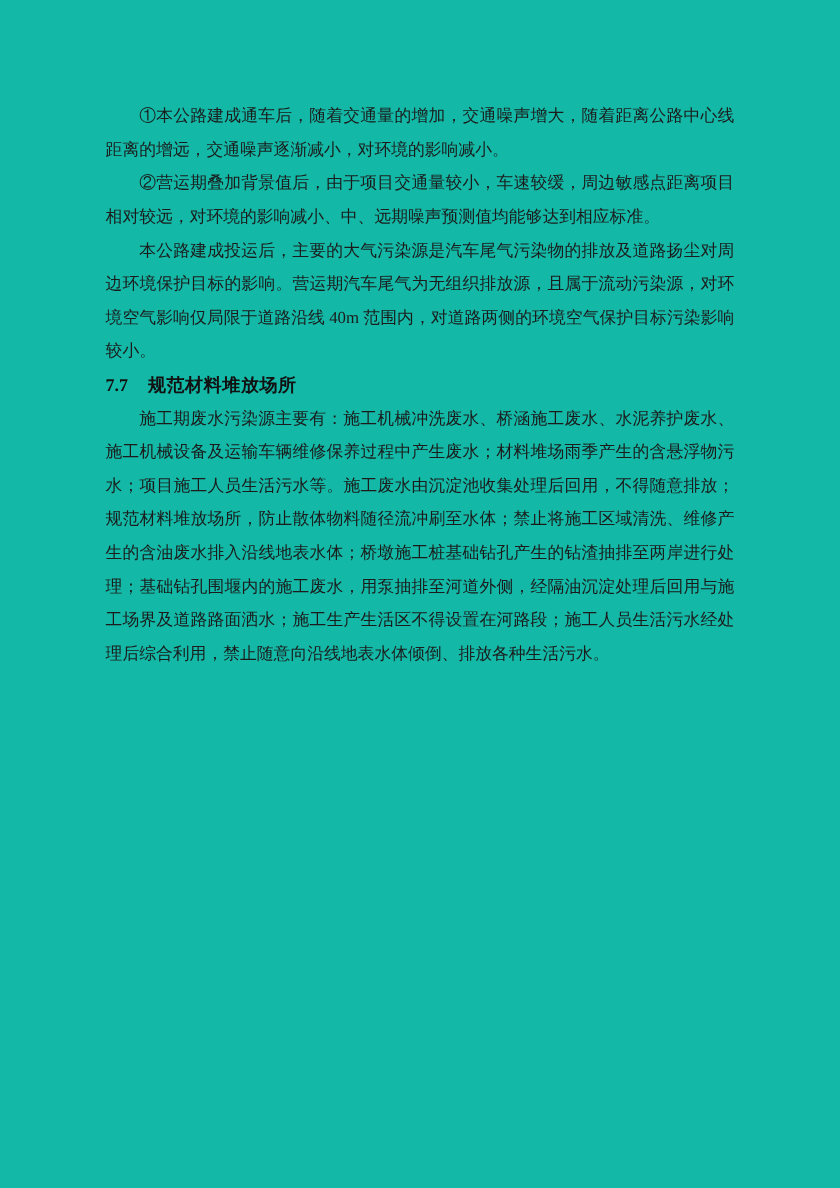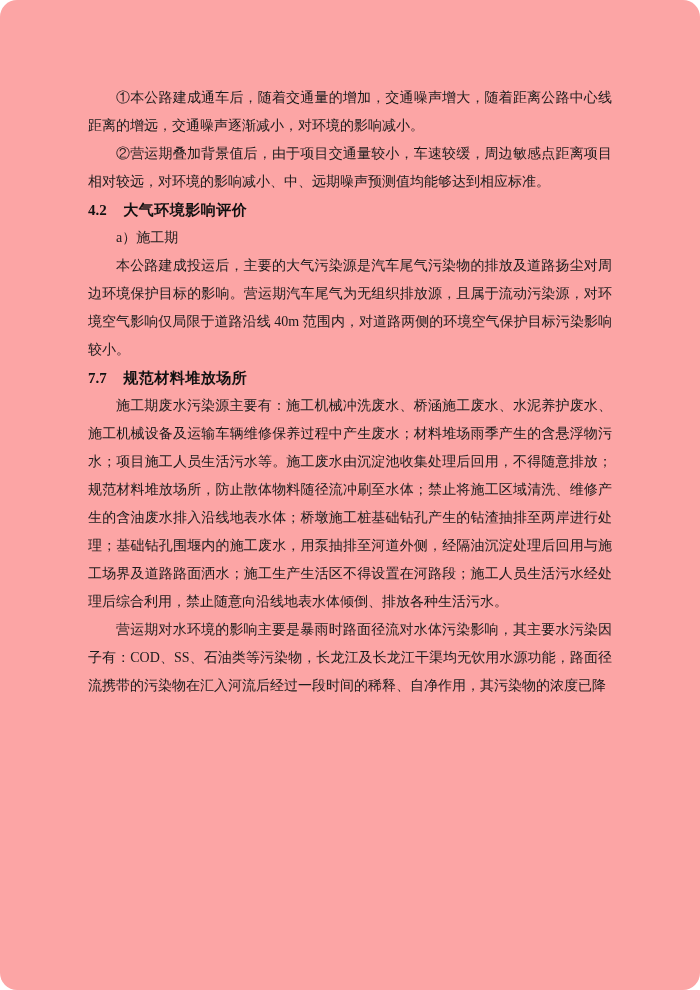--- a/index.html
+++ b/index.html
@@ -4,25 +4,24 @@
 <style>
   html, body {
     margin: 0;
     padding: 0;
     background: #ffffff;
   }
   .page {
     position: relative;
     width: 700px;
     height: 990px;
-    background: #fca5a5;
+    background: #14b8a6;
     overflow: hidden;
     font-family: "Liberation Serif", "DejaVu Serif", serif;
     color: #1b1b1b;
-    border-radius: 17px;
   }
   .content {
     position: absolute;
     top: 84px;
     left: 88px;
     width: 524px;
   }
   .para {
     margin: 0;
     font-size: 14px;
@@ -61,32 +60,27 @@
 </head>
 <body>
 
 <div class="page">
   <div class="content">
 
     <p class="para">①本公路建成通车后，随着交通量的增加，交通噪声增大，随着距离公路中心线距离的增远，交通噪声逐渐减小，对环境的影响减小。</p>
 
     <p class="para">②营运期叠加背景值后，由于项目交通量较小，车速较缓，周边敏感点距离项目相对较远，对环境的影响减小、中、远期噪声预测值均能够达到相应标准。</p>
 
-    <h2 class="section-heading">
-      <span class="num">4.2</span><span>大气环境影响评价</span>
-    </h2>
 
-    <p class="subhead">a）施工期</p>
 
 
 
     <p class="para">本公路建成投运后，主要的大气污染源是汽车尾气污染物的排放及道路扬尘对周边环境保护目标的影响。营运期汽车尾气为无组织排放源，且属于流动污染源，对环境空气影响仅局限于道路沿线 40m 范围内，对道路两侧的环境空气保护目标污染影响较小。</p>
 
     <h2 class="section-heading">
       <span class="num">7.7</span><span>规范材料堆放场所</span>
     </h2>
 
     <p class="para">施工期废水污染源主要有：施工机械冲洗废水、桥涵施工废水、水泥养护废水、施工机械设备及运输车辆维修保养过程中产生废水；材料堆场雨季产生的含悬浮物污水；项目施工人员生活污水等。施工废水由沉淀池收集处理后回用，不得随意排放；规范材料堆放场所，防止散体物料随径流冲刷至水体；禁止将施工区域清洗、维修产生的含油废水排入沿线地表水体；桥墩施工桩基础钻孔产生的钻渣抽排至两岸进行处理；基础钻孔围堰内的施工废水，用泵抽排至河道外侧，经隔油沉淀处理后回用与施工场界及道路路面洒水；施工生产生活区不得设置在河路段；施工人员生活污水经处理后综合利用，禁止随意向沿线地表水体倾倒、排放各种生活污水。</p>
 
-    <p class="para last-cut">营运期对水环境的影响主要是暴雨时路面径流对水体污染影响，其主要水污染因子有：COD、SS、石油类等污染物，长龙江及长龙江干渠均无饮用水源功能，路面径流携带的污染物在汇入河流后经过一段时间的稀释、自净作用，其污染物的浓度已降</p>
 
   </div>
 </div>
 
 </body></html>

